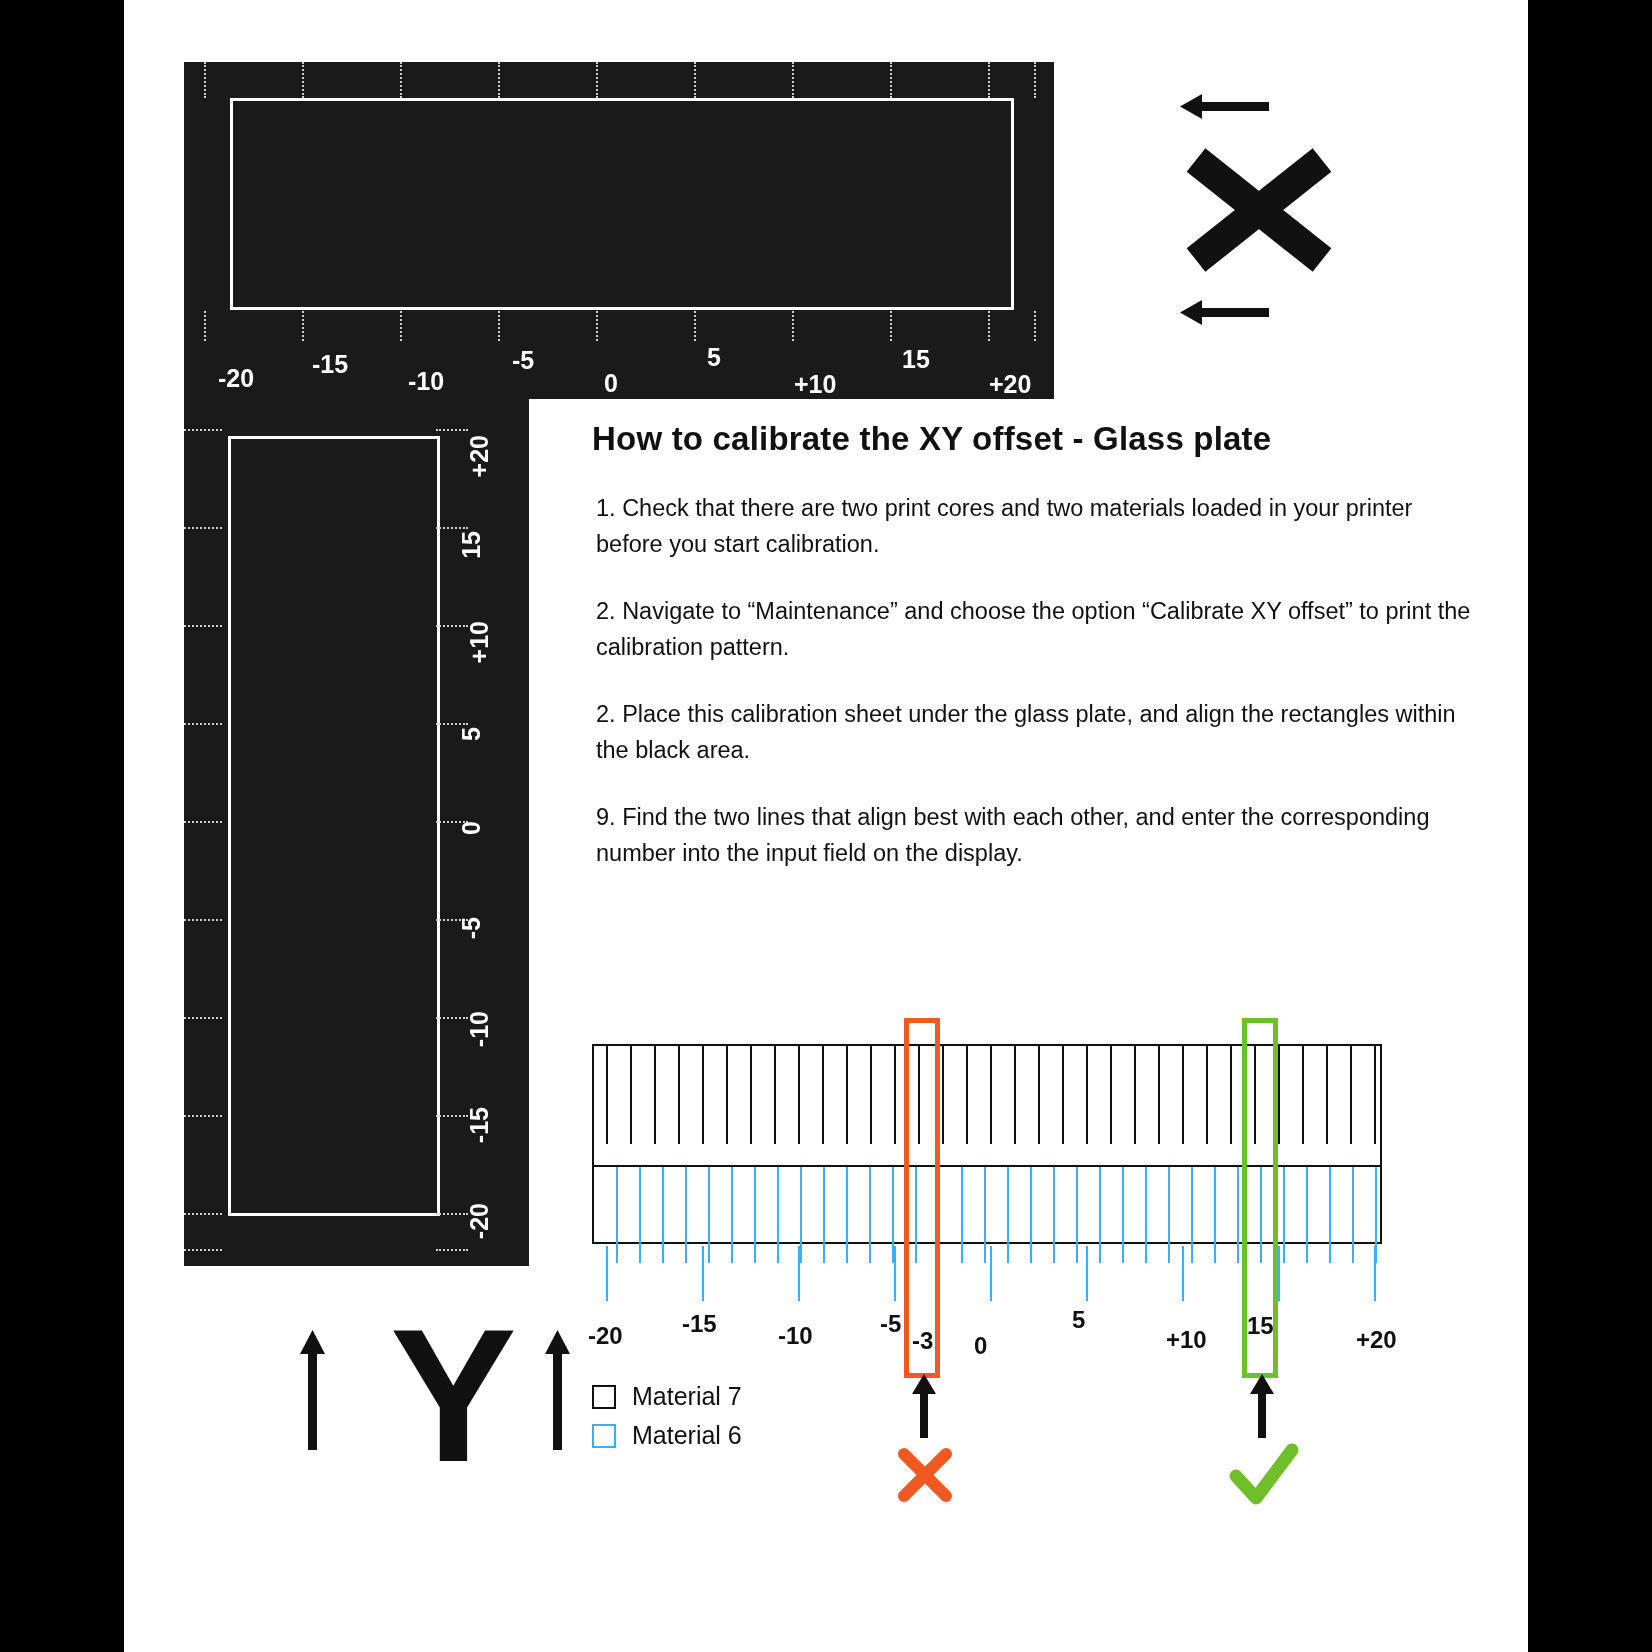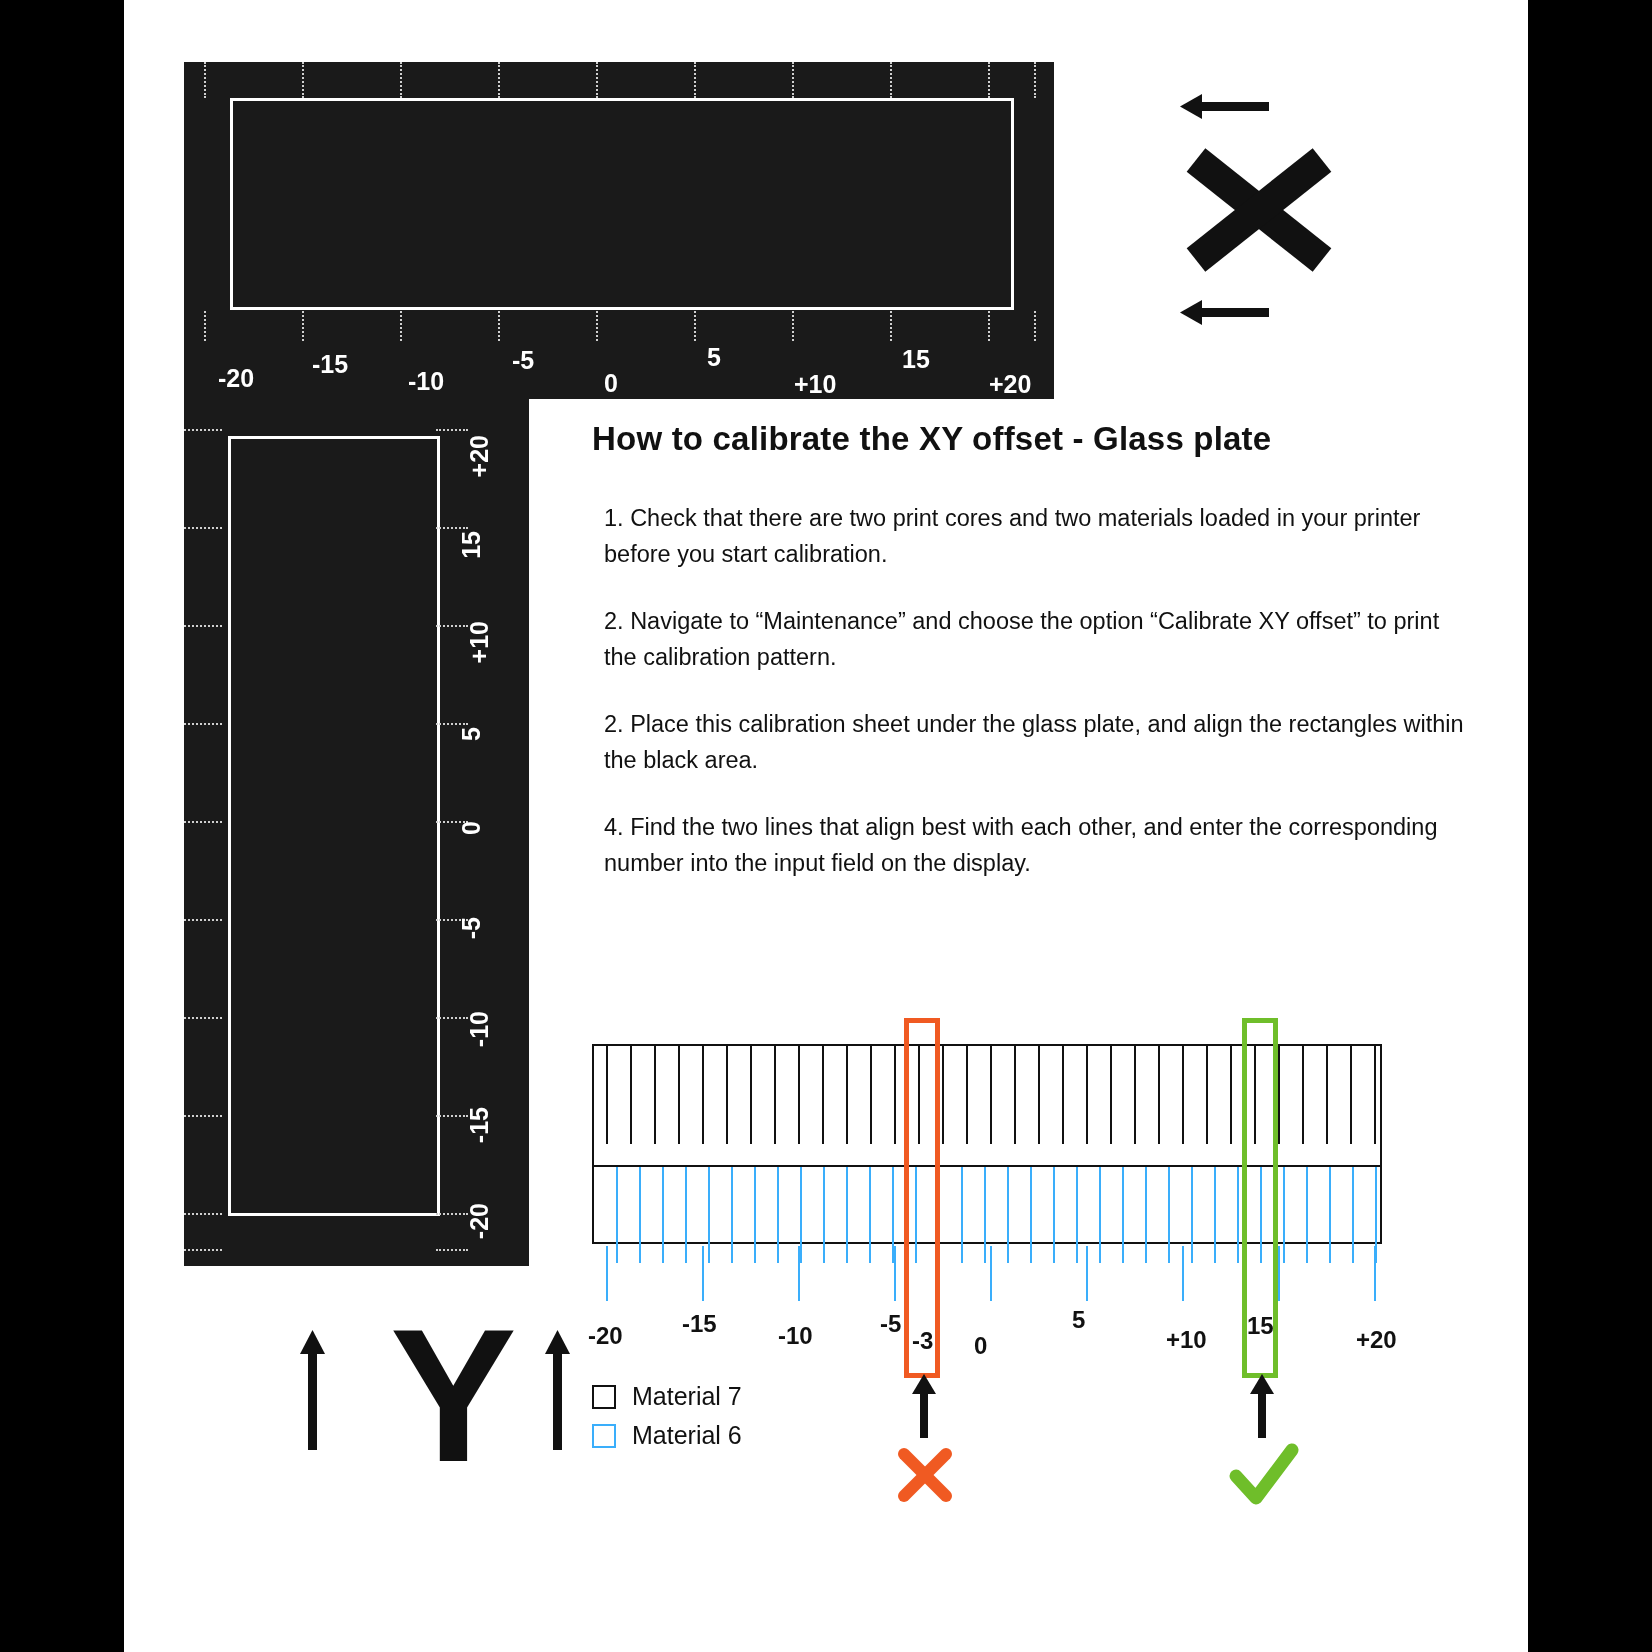--- a/index.html
+++ b/index.html
@@ -26,22 +26,22 @@
 
   
   #xmark{position:absolute;left:1050px;top:75px;width:200px;height:270px;}
   #xmark svg{position:absolute;left:0;top:0;}
   #ymark{position:absolute;left:160px;top:1300px;width:320px;height:300px;}
   #ymark .letter{position:absolute;left:106px;top:0px;font-size:190px;font-weight:bold;line-height:1;color:#111;}
   #ymark svg{position:absolute;}
 
   
   .textcol{position:absolute;left:468px;top:420px;width:880px;}
-  .textcol h1{font-size:33px;margin:0 0 42px 0;color:#111;font-weight:bold;letter-spacing:.2px;}
-  .textcol p{font-size:23.5px;line-height:1.55;color:#111;margin:0 0 30px 12px;}
+  .textcol h1{font-size:33px;margin:0 0 32px 0;color:#111;font-weight:bold;letter-spacing:.2px;}
+  .textcol p{font-size:23.5px;line-height:1.55;color:#111;margin:0 0 30px 4px;}
 
   
   #comb{position:absolute;left:468px;top:1022px;width:880px;height:560px;}
   #comb .frame{position:absolute;left:0;top:22px;width:790px;height:200px;border:2px solid #111;box-sizing:border-box;}
   #comb .divider{position:absolute;left:0;top:121px;width:790px;height:0;border-top:2px solid #111;}
   #comb .m1{position:absolute;top:0;width:0;border-left:2px solid #111;height:98px;}
   #comb .m2{position:absolute;top:102px;width:0;border-left:2px solid #3aaefb;height:96px;}
   #comb .stem{position:absolute;width:0;border-left:2px solid #3aaefb;height:55px;}
   #comb .labels span{position:absolute;font-size:24px;font-weight:bold;color:#111;}
   #comb .boxsel{position:absolute;box-sizing:border-box;}
@@ -164,21 +164,21 @@
         <polygon points="28.5,2 16,26 41,26"></polygon>
       </g>
     </svg>
   </div>
 
   <div class="textcol">
     <h1>How to calibrate the XY offset - Glass plate</h1>
     <p>1.  Check that there are two print cores and two materials loaded in your printer before you start calibration.</p>
     <p>2.  Navigate to “Maintenance” and choose the option “Calibrate XY offset” to print the calibration pattern.</p>
     <p>2.  Place this calibration sheet under the glass plate, and align the rectangles within the black area.</p>
-    <p>4.  Find the two lines that align best with each other, and enter the corresponding number into the input field on the display.</p>
+    <p>9.  Find the two lines that align best with each other, and enter the corresponding number into the input field on the display.</p>
   </div>
 
   <div id="comb">
     <div class="frame"></div>
     <div class="divider" style="top:143px"></div>
 
     <div class="m1" style="left:14px;top:24px"></div>
       <div class="m1" style="left:38px;top:24px"></div>
     <div class="m1" style="left:62px;top:24px"></div>
       <div class="m1" style="left:86px;top:24px"></div>

